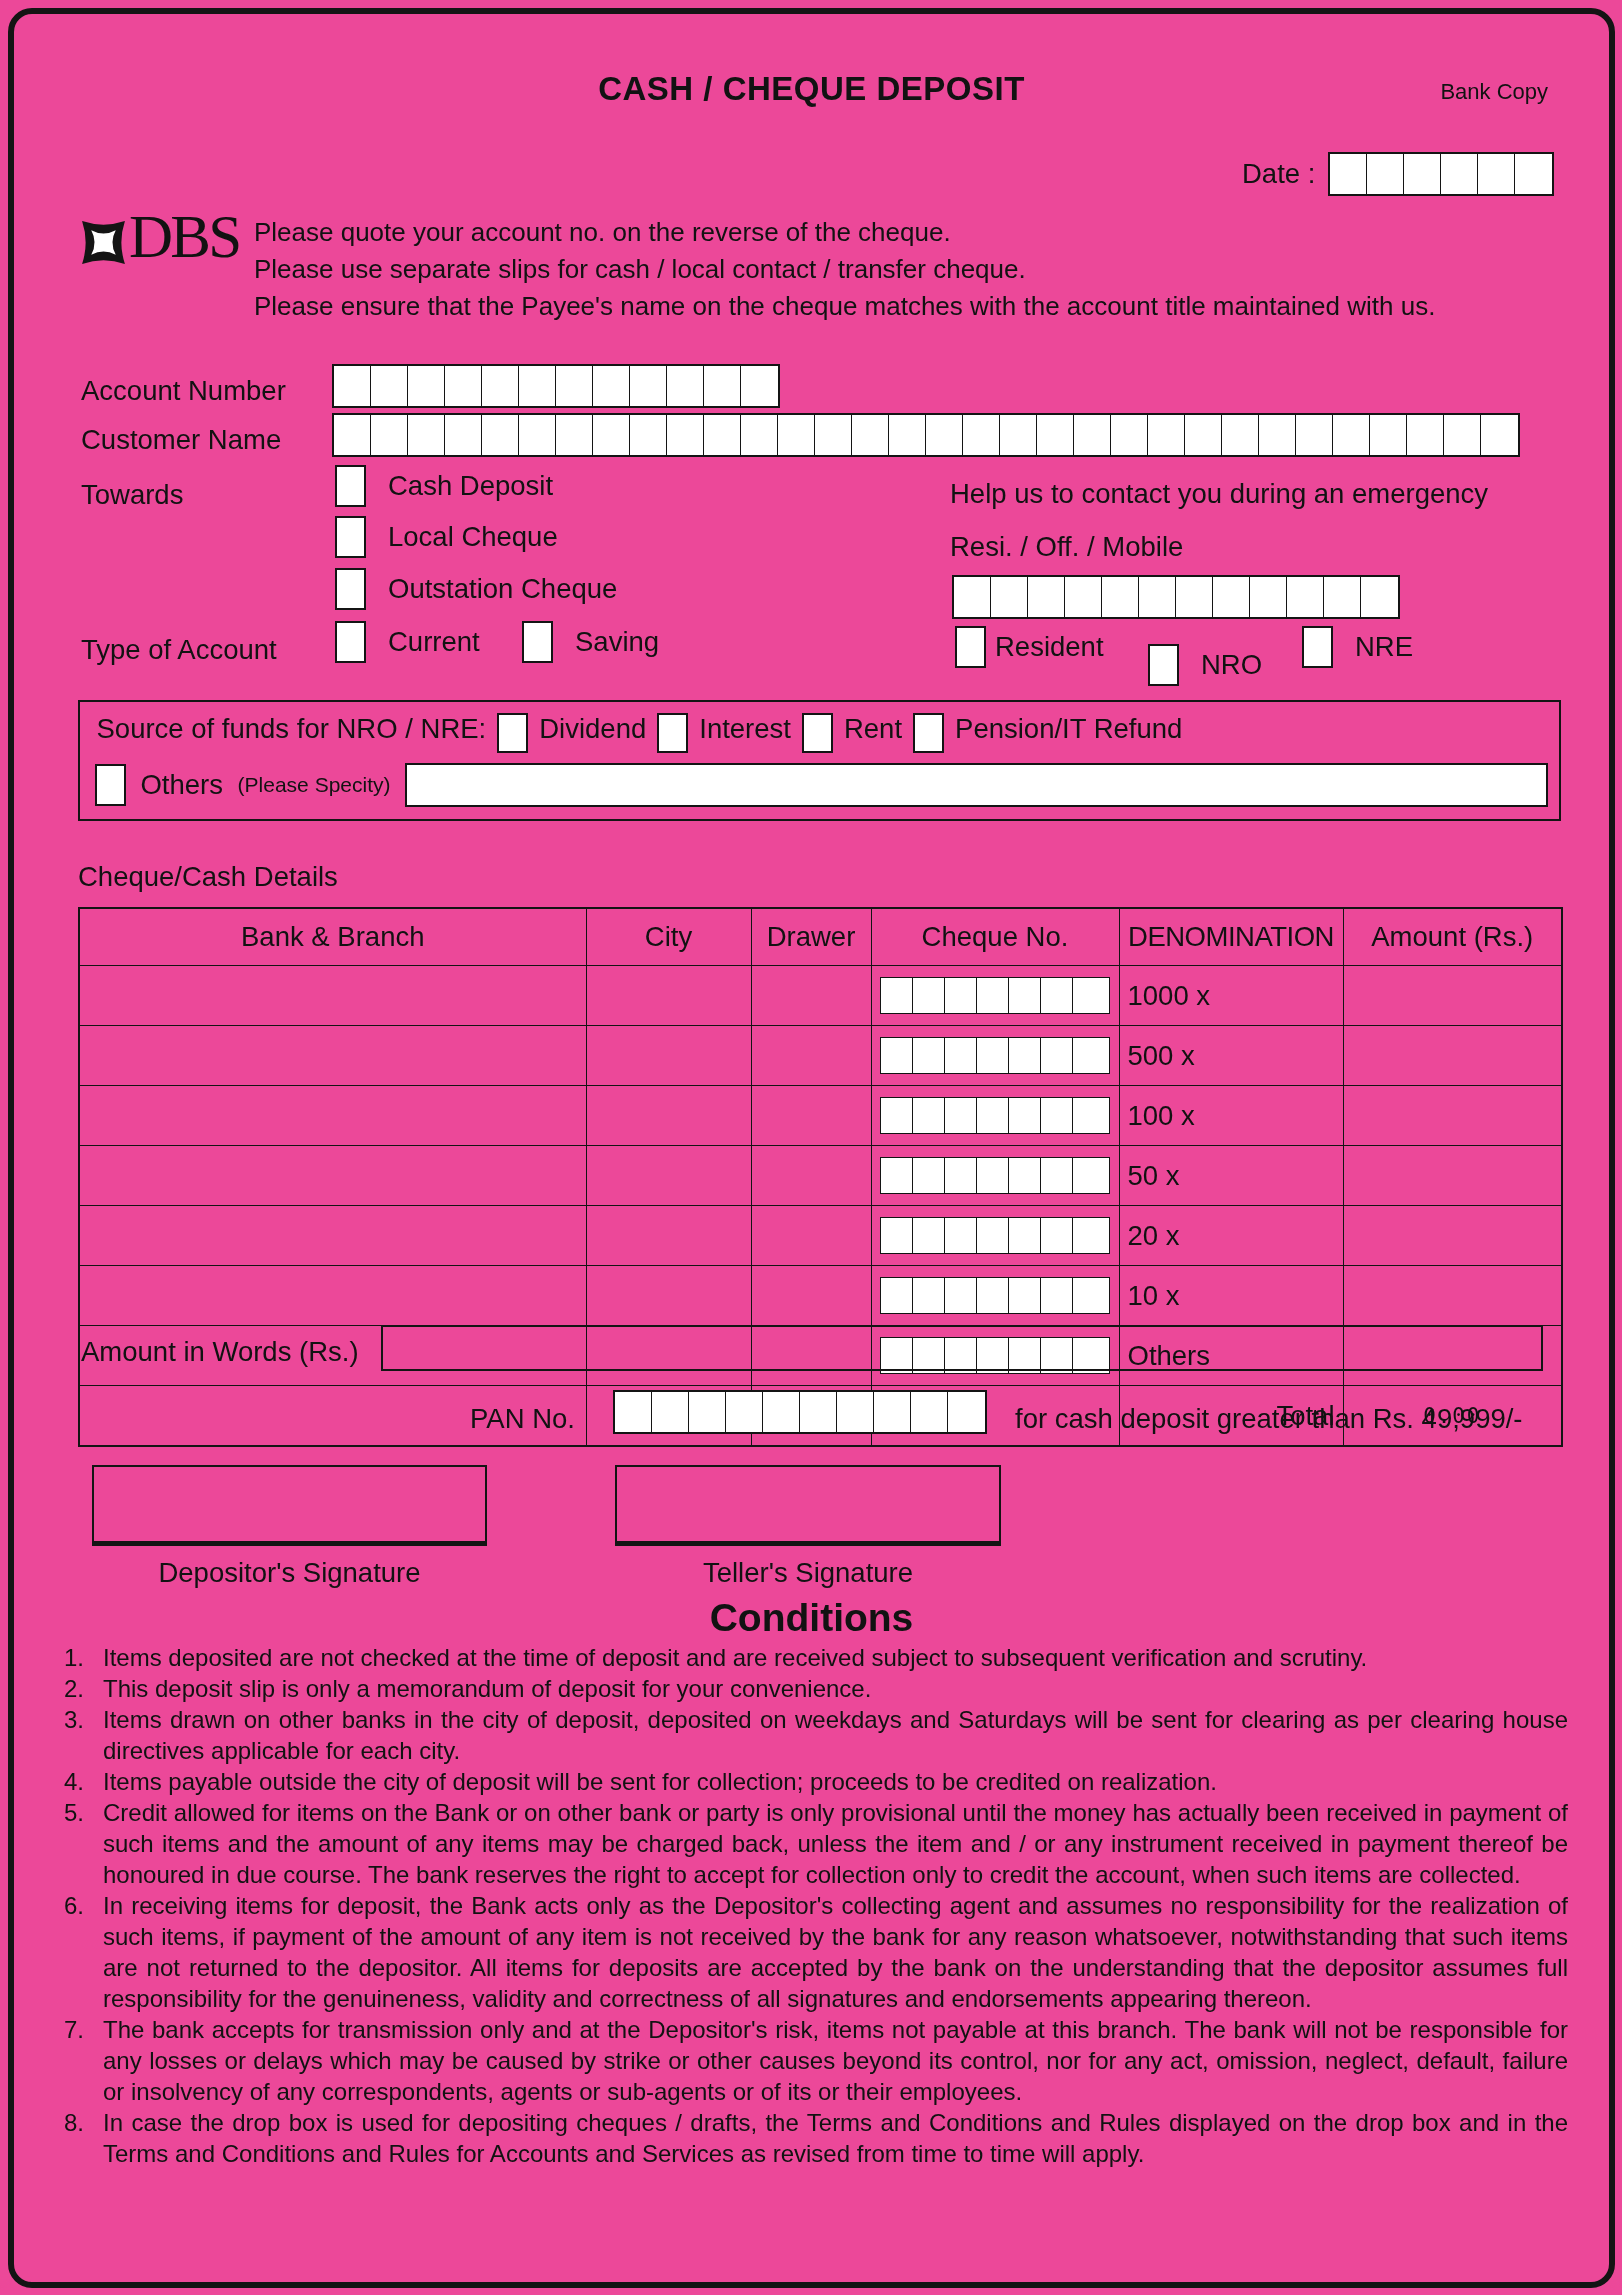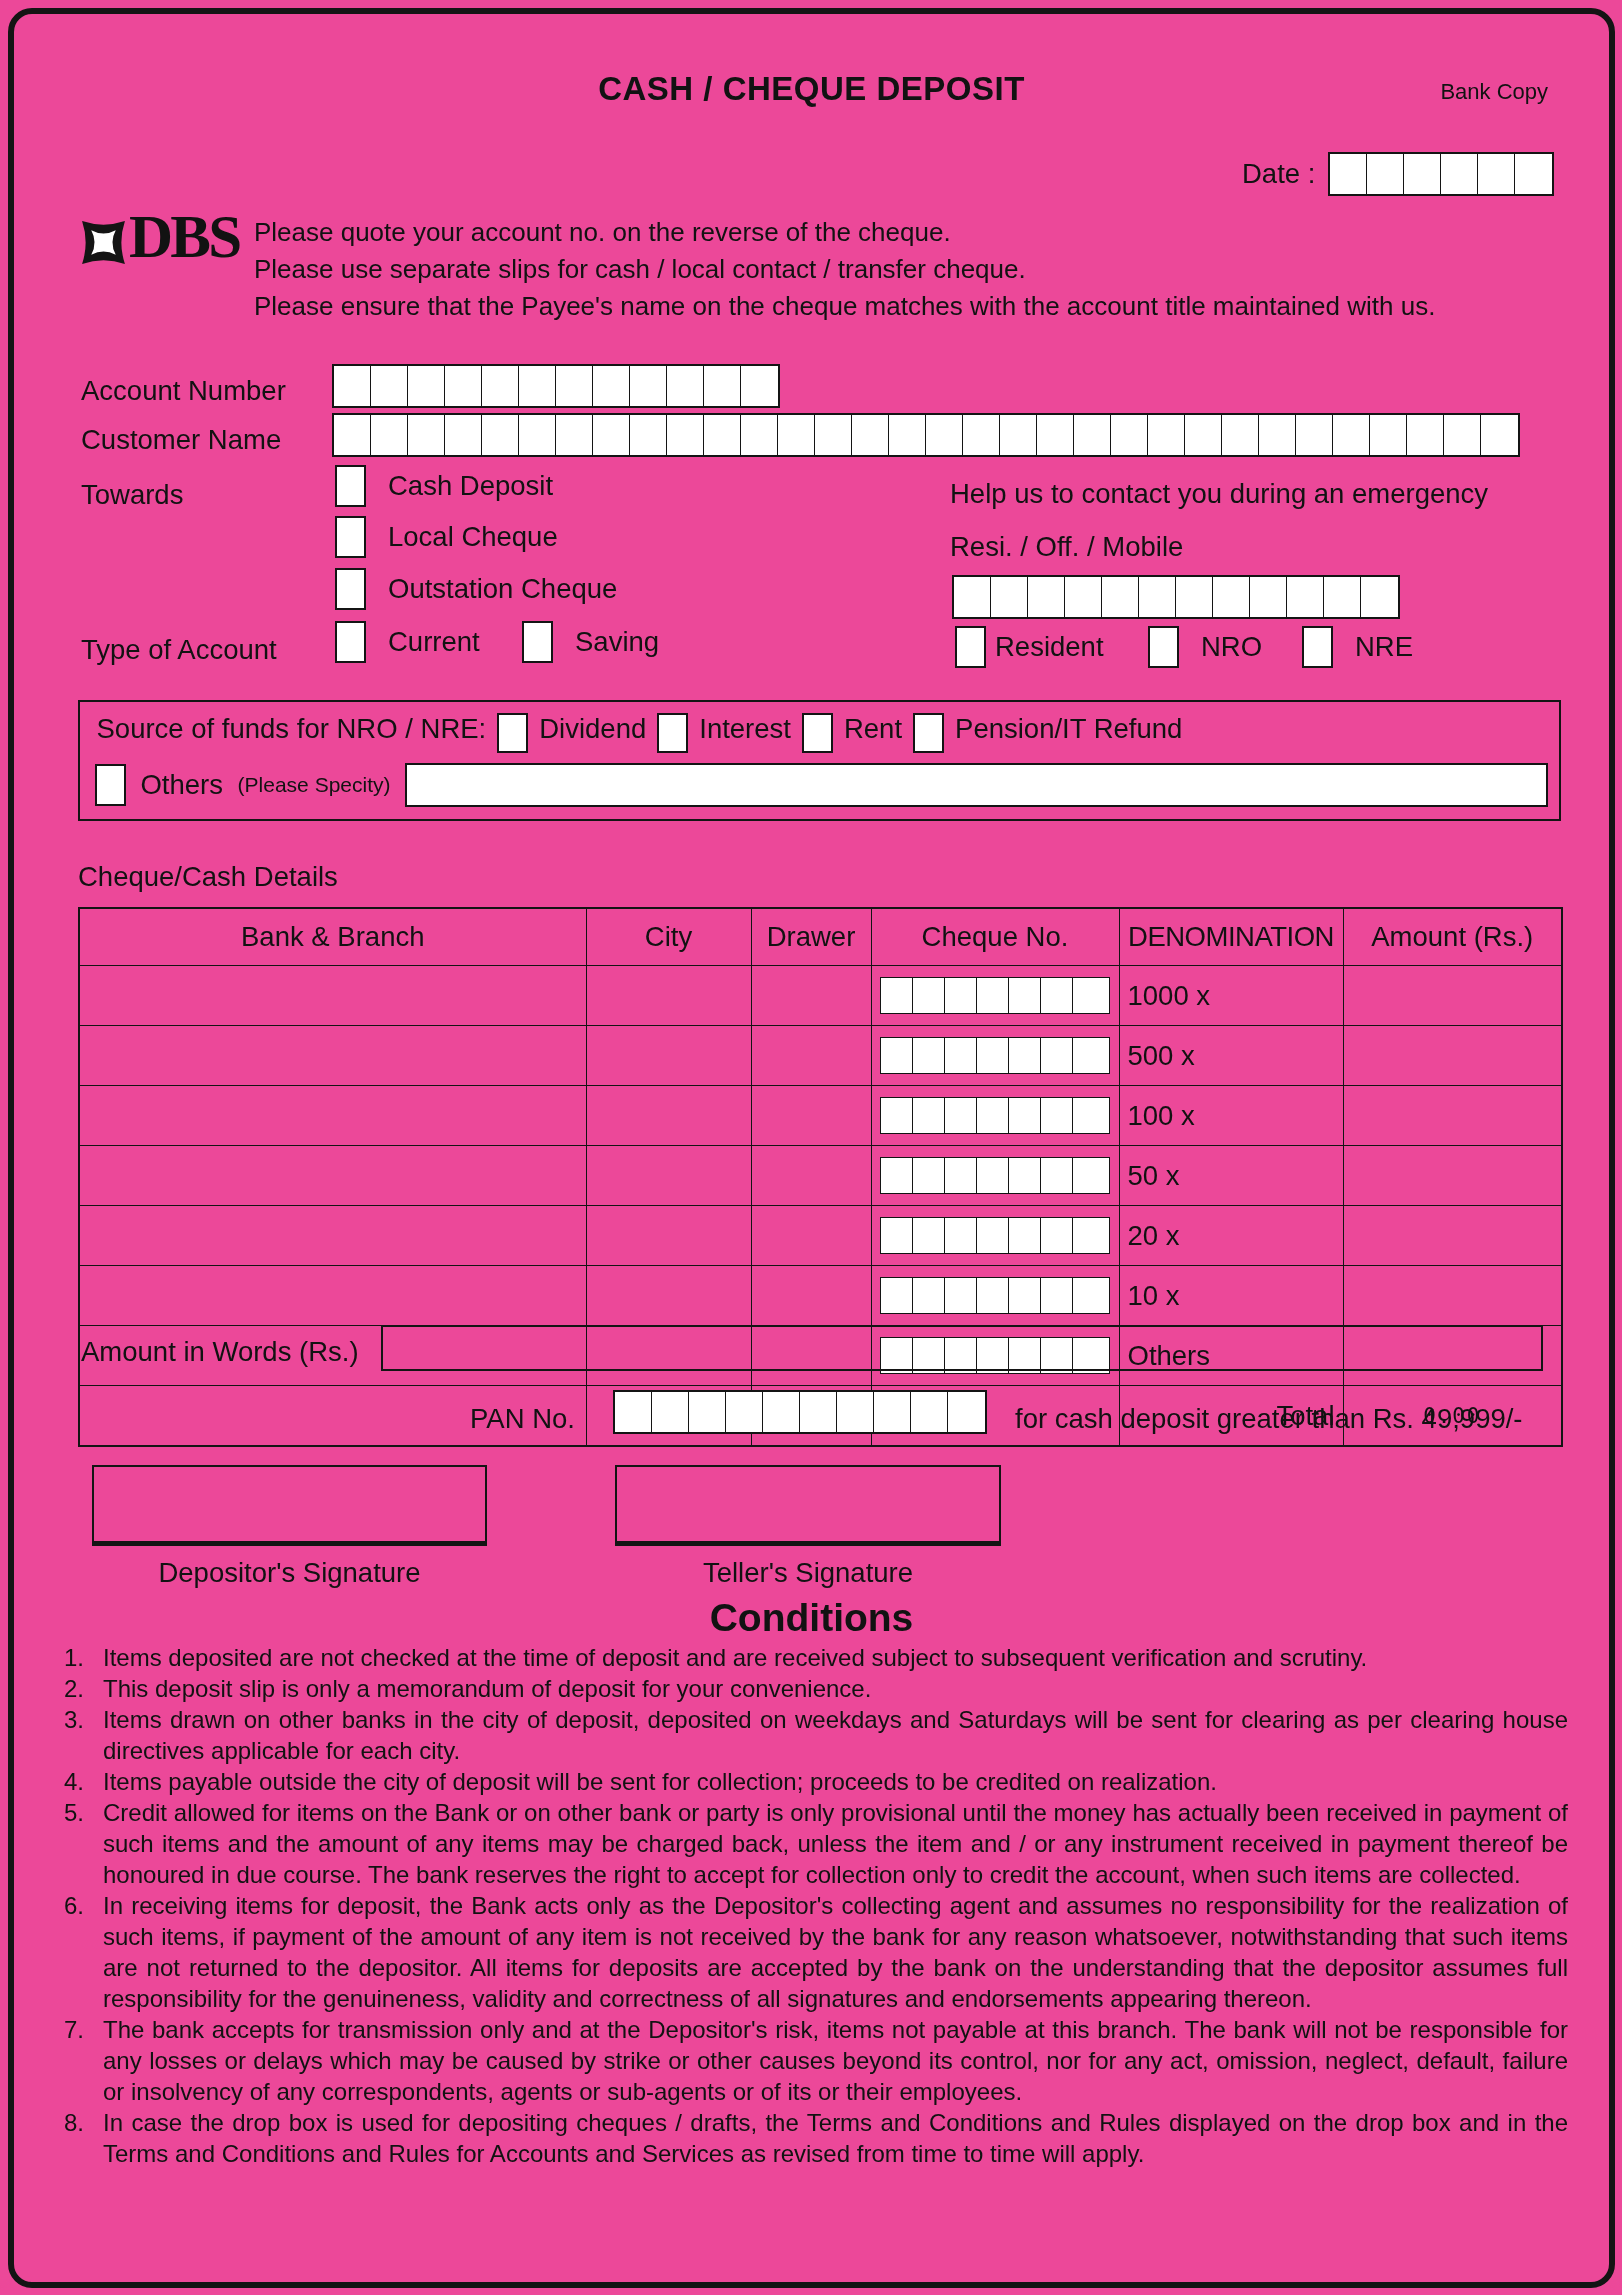--- a/index.html
+++ b/index.html
@@ -20,21 +20,21 @@
   .cellgrid { display:flex; border:2.8px solid #141414; background:#fff; box-sizing:border-box; height:44px; }
   .cellgrid .cell { width:37px; border-right:1.8px solid #141414; box-sizing:border-box; }
   .cellgrid .cell:last-child { border-right:none; }
   .minigrid { height:37px; border-width:1.8px; }
   .minigrid .cell { width:32px; }
 
   .date-row { top:152px; left:1242px; display:flex; align-items:center; gap:13px; }
 
   .logo-row { top:208px; left:78px; display:flex; align-items:flex-start; }
   .logo-icon { margin-top:9.2px; }
-  .logo-text { font-family:"Liberation Serif", serif; font-weight:bold; font-size:61px; line-height:57px; letter-spacing:-2.8px; }
+  .logo-text { font-family:"Liberation Serif", serif; font-weight:normal; font-size:61px; line-height:57px; letter-spacing:-2.8px; }
   .notices { margin-left:14.7px; margin-top:5.5px; font-size:26px; line-height:37px; }
 
   .checkbox { width:31px; height:42px; border:2.8px solid #141414; box-sizing:border-box; background:#fff; flex:0 0 auto; }
   .check-row { display:flex; align-items:center; gap:22px; }
   .check-row .lbl { font-size:27.5px; }
 
   .srcbox { top:700px; left:78px; width:1483px; height:121px; border:2.8px solid #141414; box-sizing:border-box; }
   .src-line1 { position:absolute; top:11px; left:16.5px; display:flex; gap:11px; }
   .src-line1 .checkbox { height:40px; }
   .src-line2 { position:absolute; top:61px; left:14.7px; right:11px; display:flex; align-items:center; gap:14.7px; }
@@ -189,21 +189,21 @@
       <span class="cell"></span>
       <span class="cell"></span>
       <span class="cell"></span>
       <span class="cell"></span>
     </div>
 
   <div class="abs check-row" style="top:626px; left:955px;gap:9px;">
     <span class="checkbox"></span>
     <span class="lbl">Resident</span>
   </div>
-  <div class="abs check-row" style="top:626px; left:1148px;justify-content:space-between;">
+  <div class="abs check-row" style="top:644px; left:1148px;justify-content:space-between;">
     <span class="checkbox"></span>
     <span class="lbl">NRO</span>
   </div>
   <div class="abs check-row" style="top:626px; left:1302px;">
     <span class="checkbox"></span>
     <span class="lbl">NRE</span>
   </div>
 
   <div class="abs srcbox">
     <div class="src-line1">

